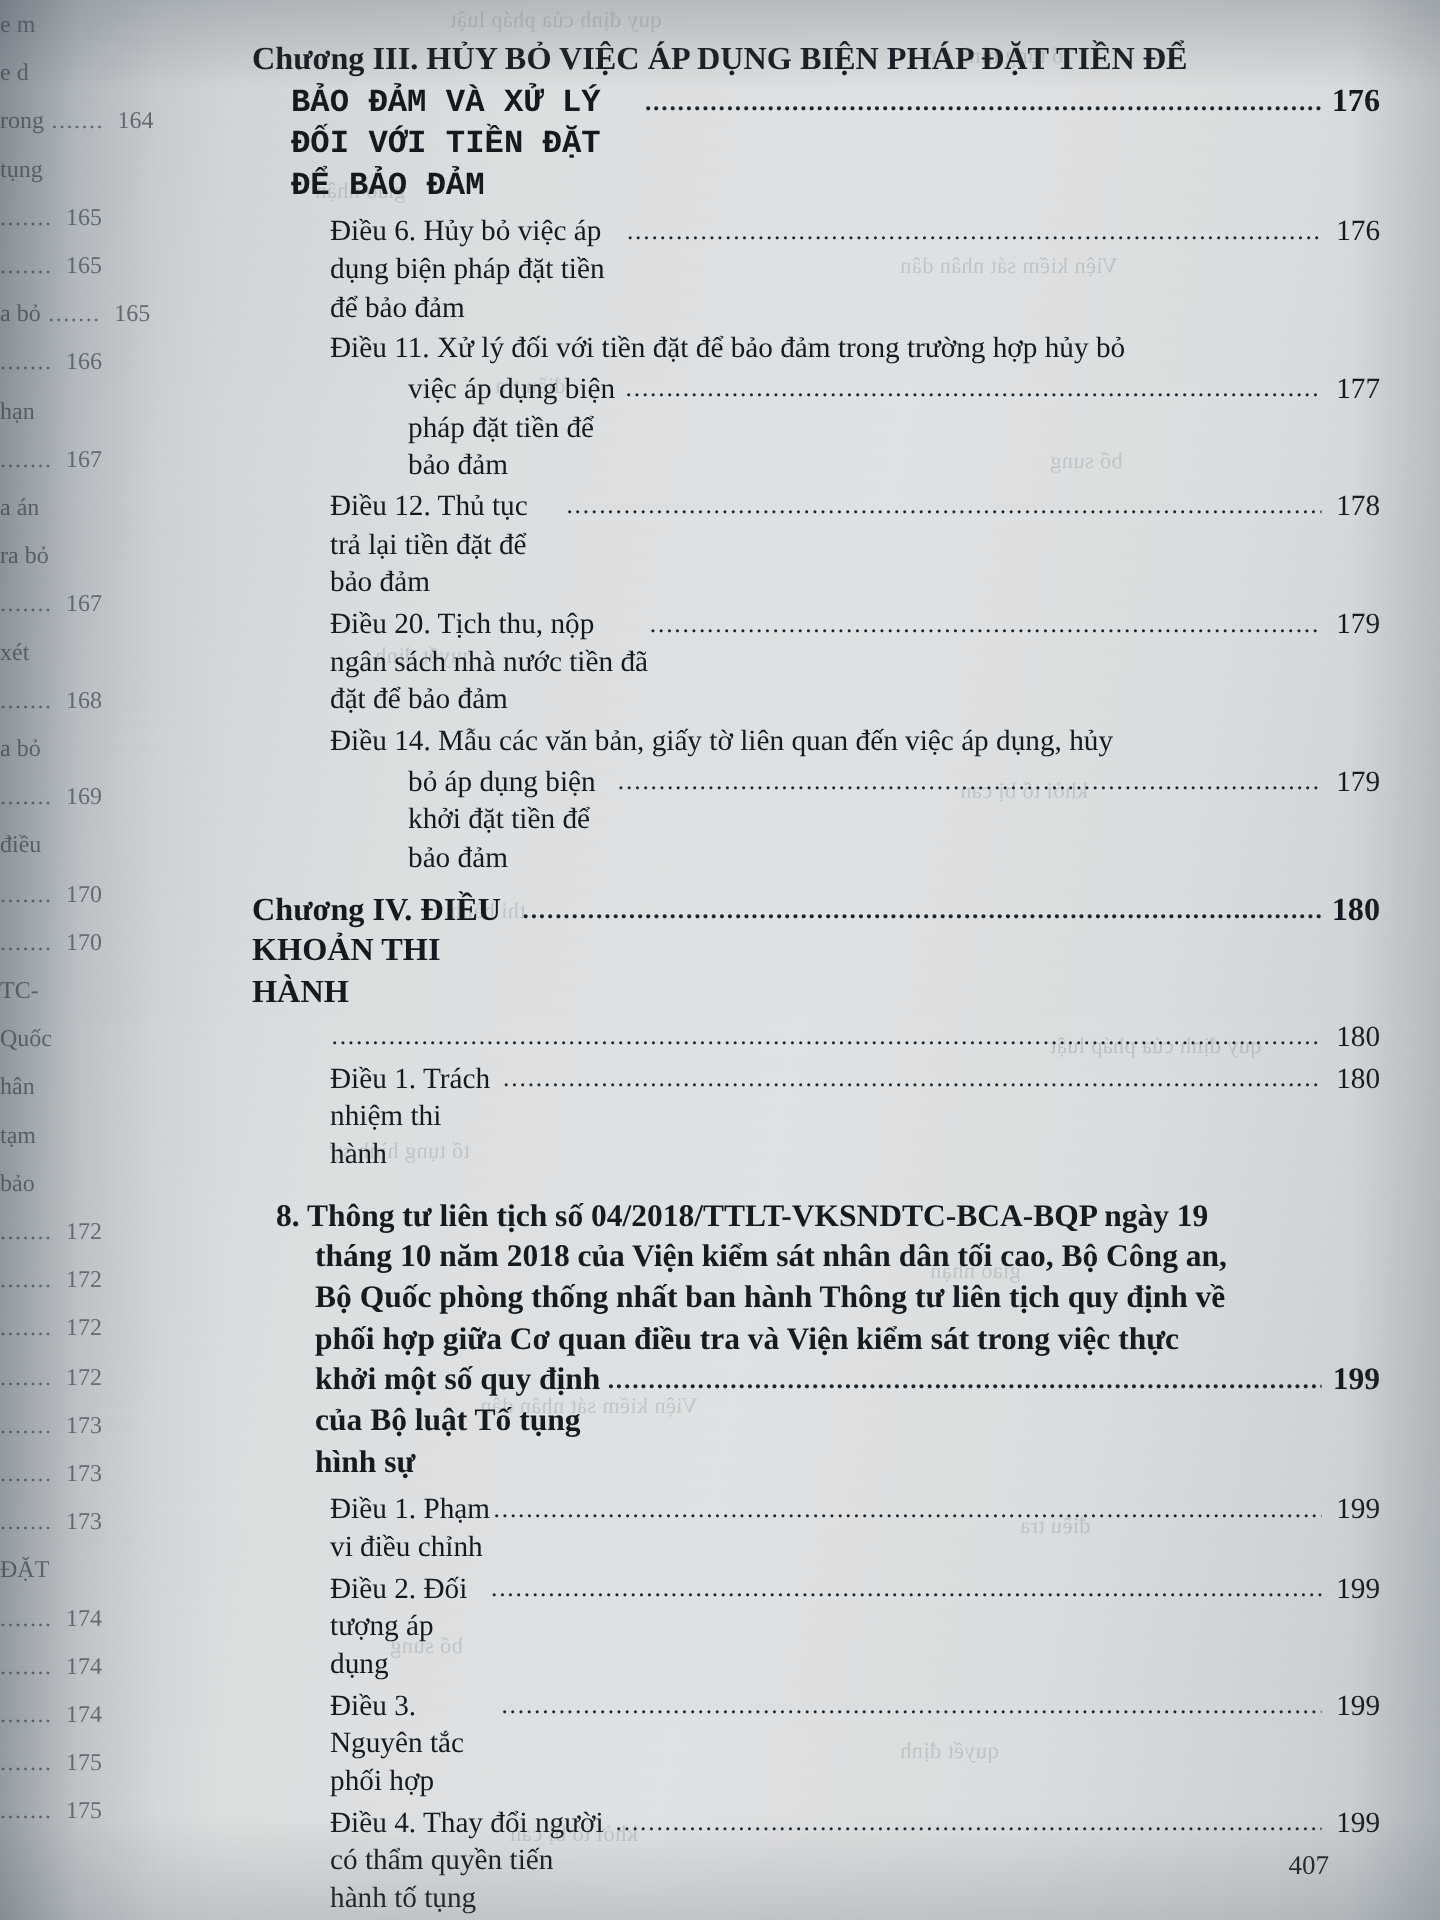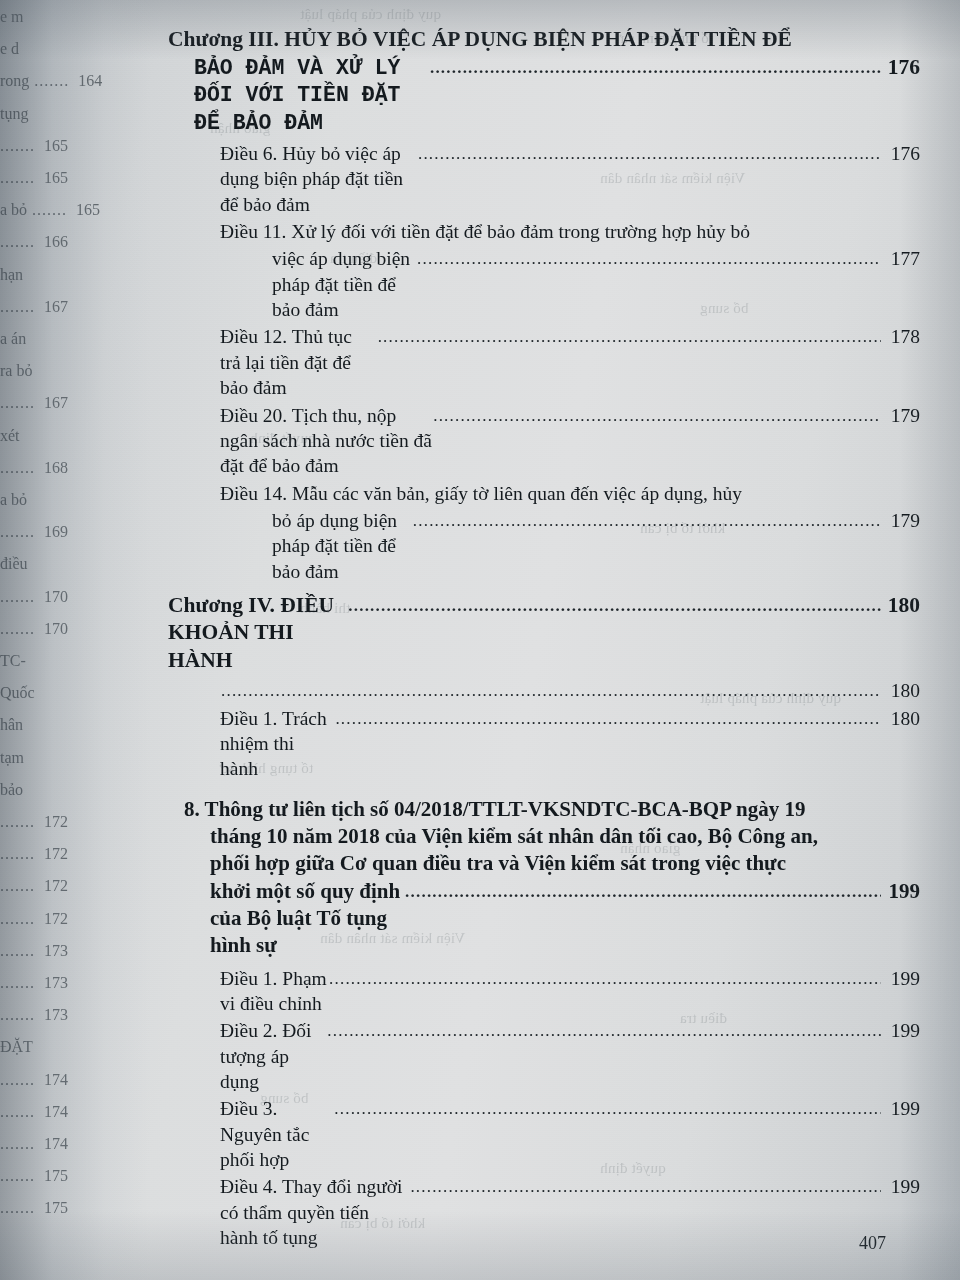--- a/index.html
+++ b/index.html
@@ -269,21 +269,21 @@
         </div>
         <div class="line entry">
           <span class="txt">Điều 20. Tịch thu, nộp ngân sách nhà nước tiền đã đặt để bảo đảm</span>
           <span class="leader">........................................................................................................................................................................................................</span>
           <span class="pg">179</span>
         </div>
         <div class="line entry">
           <span class="txt">Điều 14. Mẫu các văn bản, giấy tờ liên quan đến việc áp dụng, hủy</span>
         </div>
         <div class="line cont">
-          <span class="txt">bỏ áp dụng biện pháp đặt tiền để bảo đảm</span>
+          <span class="txt">bỏ áp dụng biện khởi đặt tiền để bảo đảm</span>
           <span class="leader">........................................................................................................................................................................................................</span>
           <span class="pg">179</span>
         </div>
       </div>
 
     <div class="chapblock">
       <div class="chaprow">
         <span class="txt">Chương IV. ĐIỀU KHOẢN THI HÀNH</span>
         <span class="leader">........................................................................................................................................................................................................</span>
         <span class="pg">180</span>
@@ -298,20 +298,21 @@
         <div class="line entry">
           <span class="txt">Điều 1. Trách nhiệm thi hành</span>
           <span class="leader">........................................................................................................................................................................................................</span>
           <span class="pg">180</span>
         </div>
       </div>
 
     <div class="section8">
       <span class="body">8. Thông tư liên tịch số 04/2018/TTLT-VKSNDTC-BCA-BQP ngày 19</span>
       <span class="hang">tháng 10 năm 2018 của Viện kiểm sát nhân dân tối cao, Bộ Công an,</span>
+      <span class="hang">Bộ Quốc phòng thống nhất ban hành Thông tư liên tịch quy định về</span>
       <span class="hang">phối hợp giữa Cơ quan điều tra và Viện kiểm sát trong việc thực</span>
       <span class="hang" style="display:flex;align-items:baseline;">
         <span class="txt">khởi một số quy định của Bộ luật Tố tụng hình sự</span>
         <span class="leader">........................................................................................................................................................................................................</span>
         <span class="pg">199</span>
       </span>
     </div>
 
     <div id="s8-entries">
         <div class="line entry">

